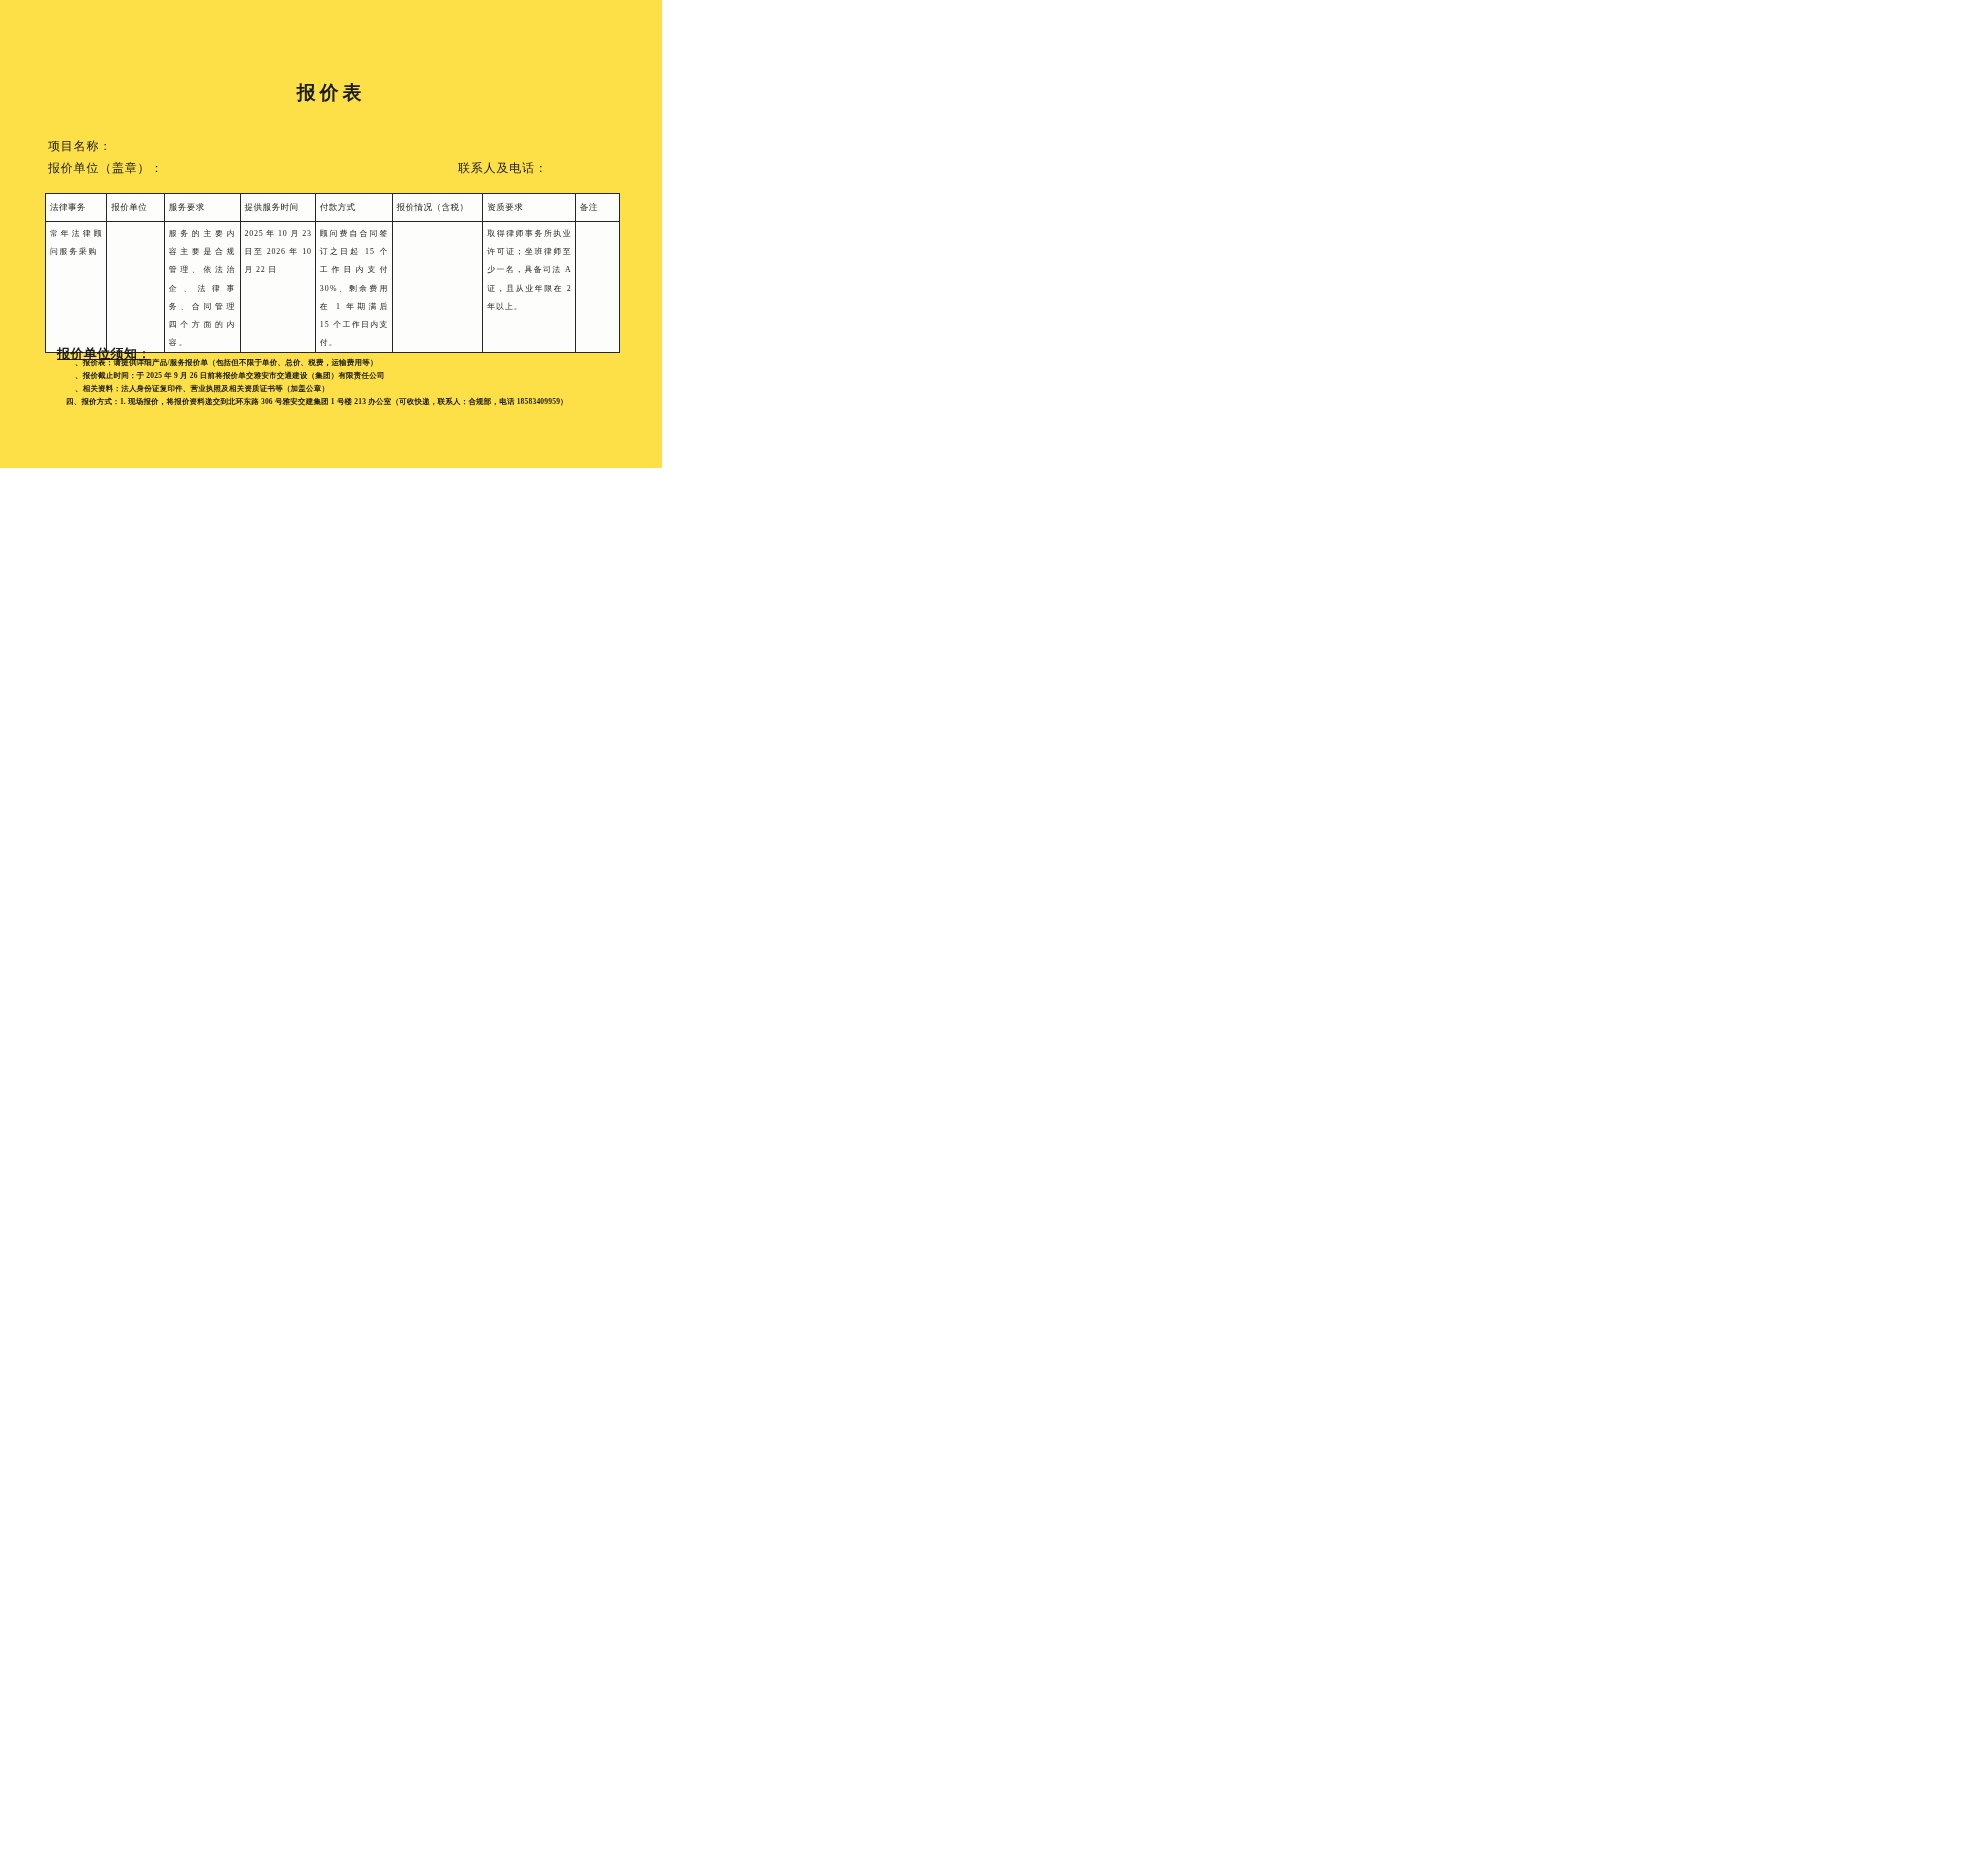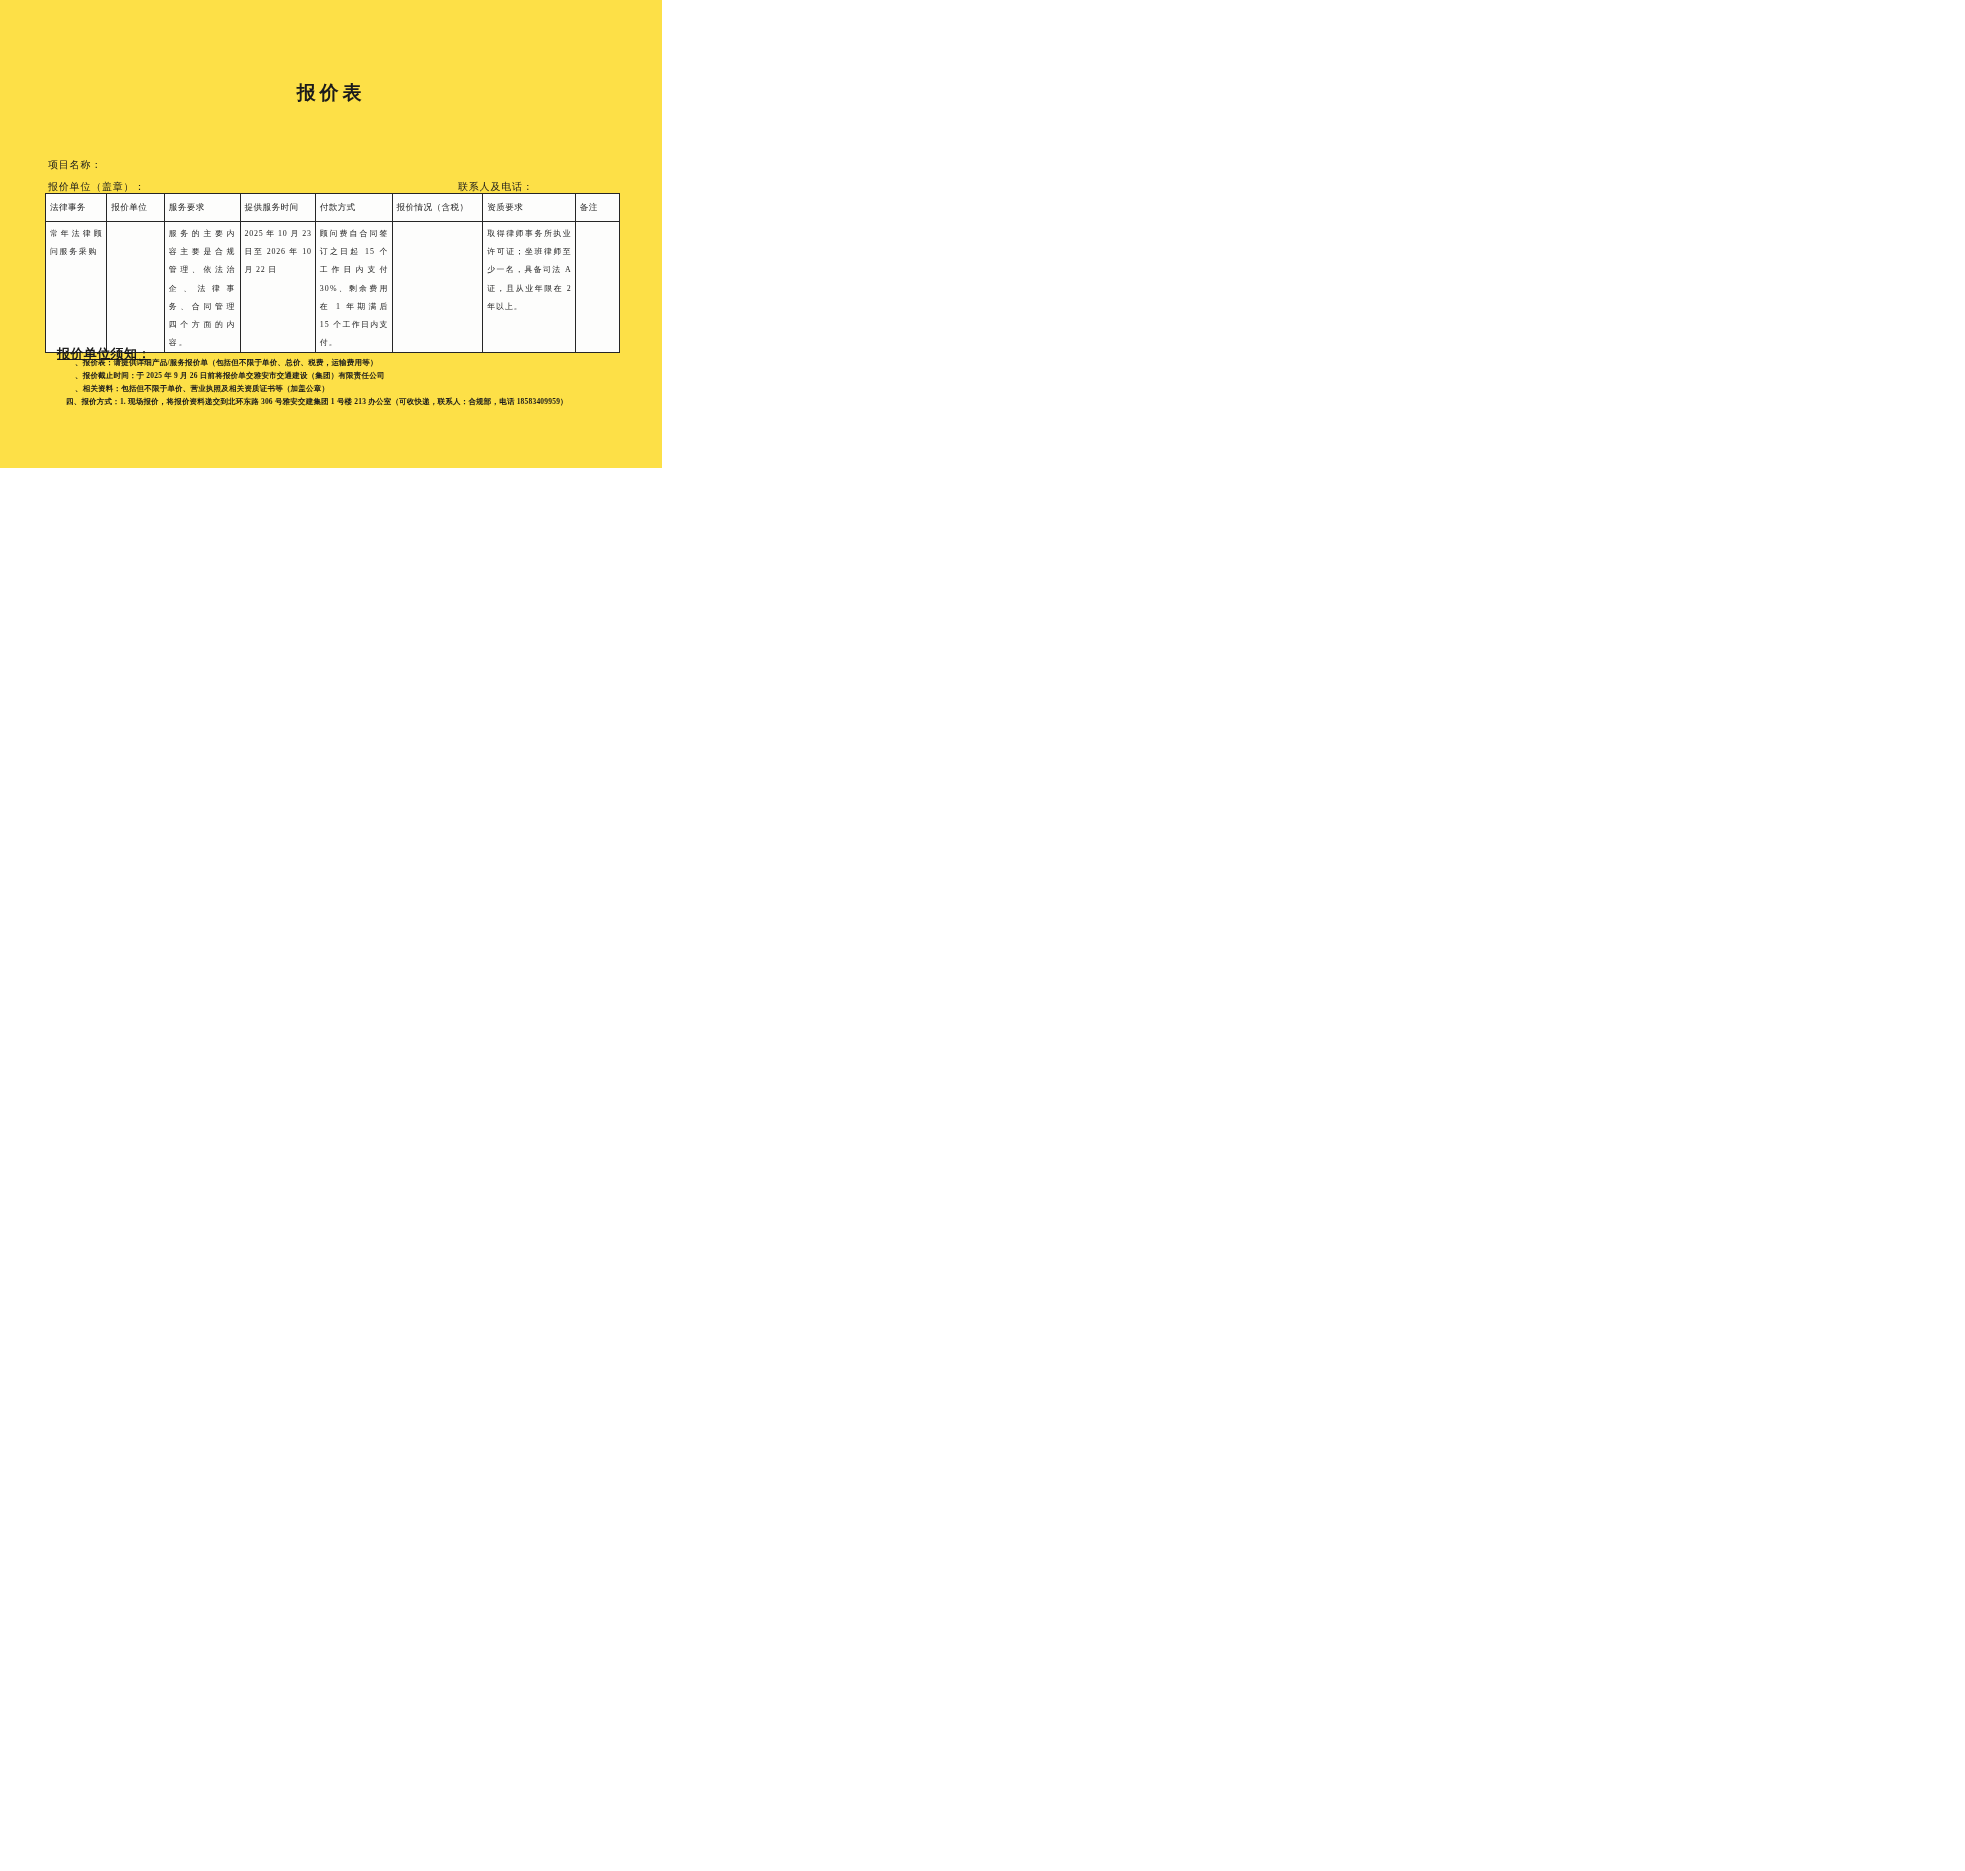--- a/index.html
+++ b/index.html
@@ -22,24 +22,23 @@
     left:0;
     width:100%;
     text-align:center;
     font-size:19px;
     font-weight:700;
     letter-spacing:3.9px;
     margin:0;
   }
   .lbl{
     position:absolute;
-    font-size:10px;
+    font-size:12px;
     letter-spacing:0.8px;
     white-space:nowrap;
-    margin-top:20px;
   }
   .lbl-project{ left:48px; top:138px; }
   .lbl-unit{    left:48px; top:160px; }
   .lbl-contact{ left:458px; top:160px; }
 
   .tbl{
     position:absolute;
     left:45px;
     top:193px;
     width:575px;
@@ -142,17 +141,17 @@
         <td></td>
         <td class="c-qual">取得律师事务所执业许可证；坐班律师至少一名，具备司法 A 证，且从业年限在 2 年以上。</td>
         <td></td>
       </tr>
     </tbody>
   </table>
 
   <div class="notes-heading">报价单位须知：</div>
   <div class="note note-1">、报价表：请提供详细产品/服务报价单（包括但不限于单价、总价、税费，运输费用等）</div>
   <div class="note note-2">、报价截止时间：于 2025 年 9 月 26 日前将报价单交雅安市交通建设（集团）有限责任公司</div>
-  <div class="note note-3">、相关资料：包括但不限于单价、营业执照及相关资质证书等（加盖公章）</div>
+  <div class="note note-3">、相关资料：法人身份证复印件、营业执照及相关资质证书等（加盖公章）</div>
   <div class="note note-4">四、报价方式：1. 现场报价，将报价资料递交到北环东路 306 号雅安交建集团 1 号楼 213 办公室（可收快递，联系人：合规部，电话 18583409959）</div>
 
 </div>
 
 
 </body></html>

